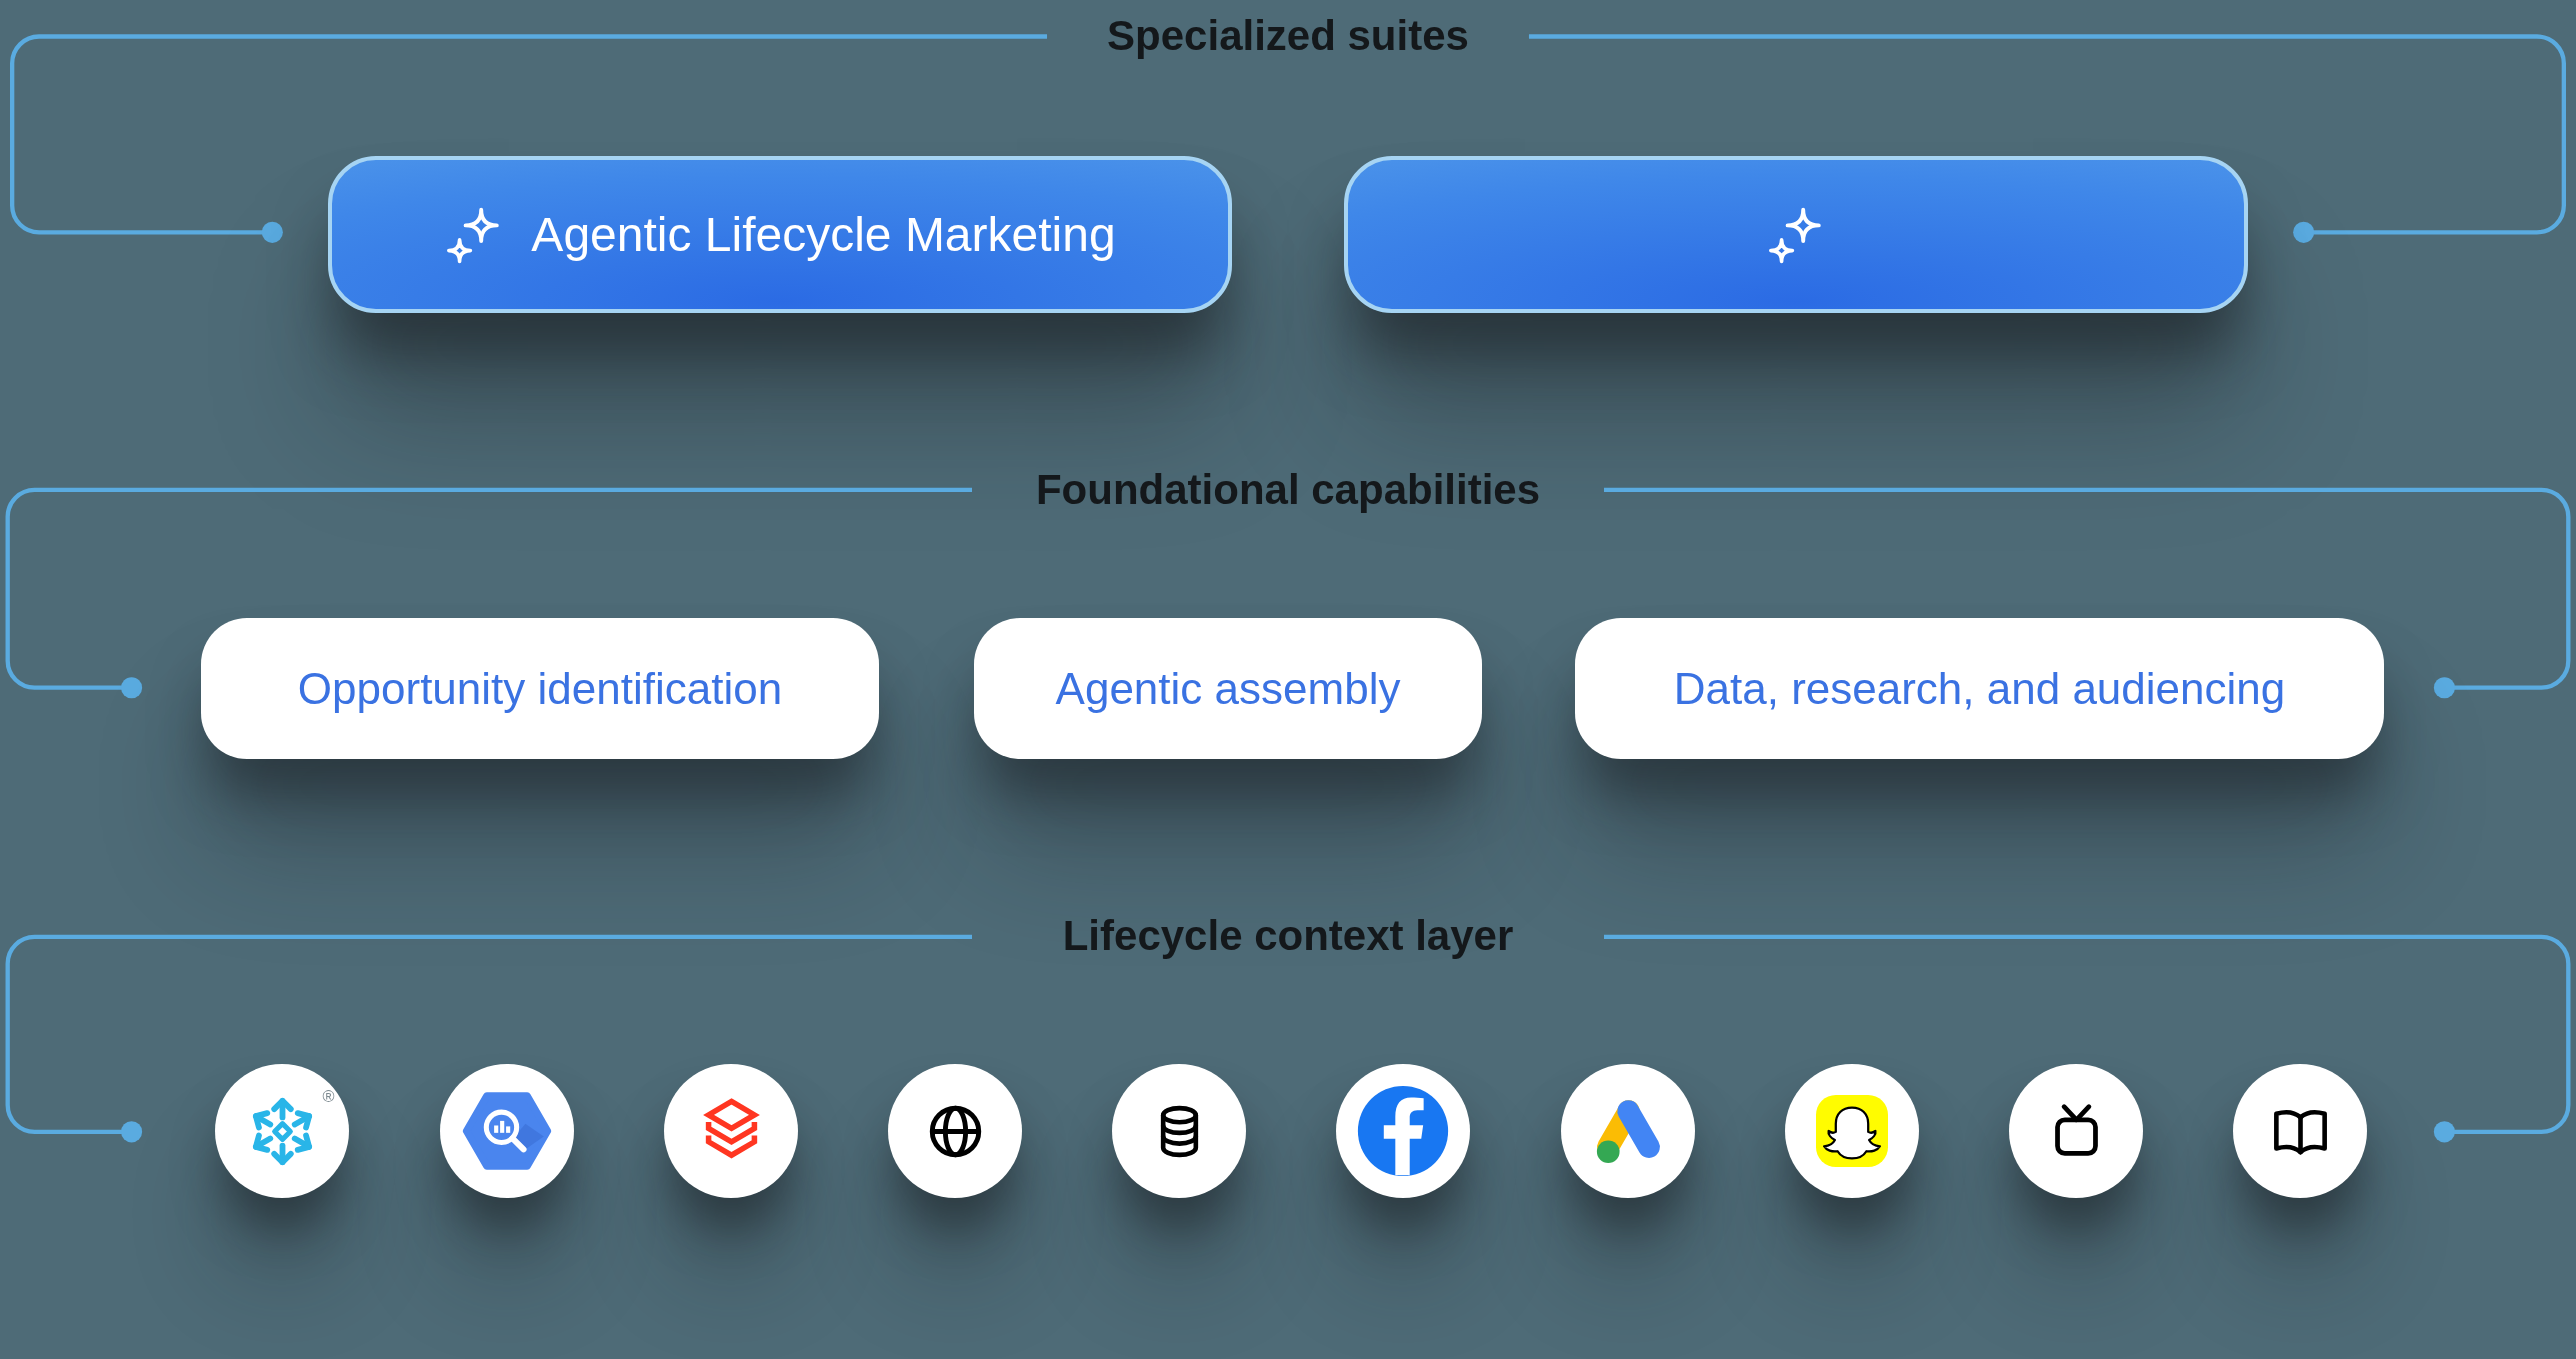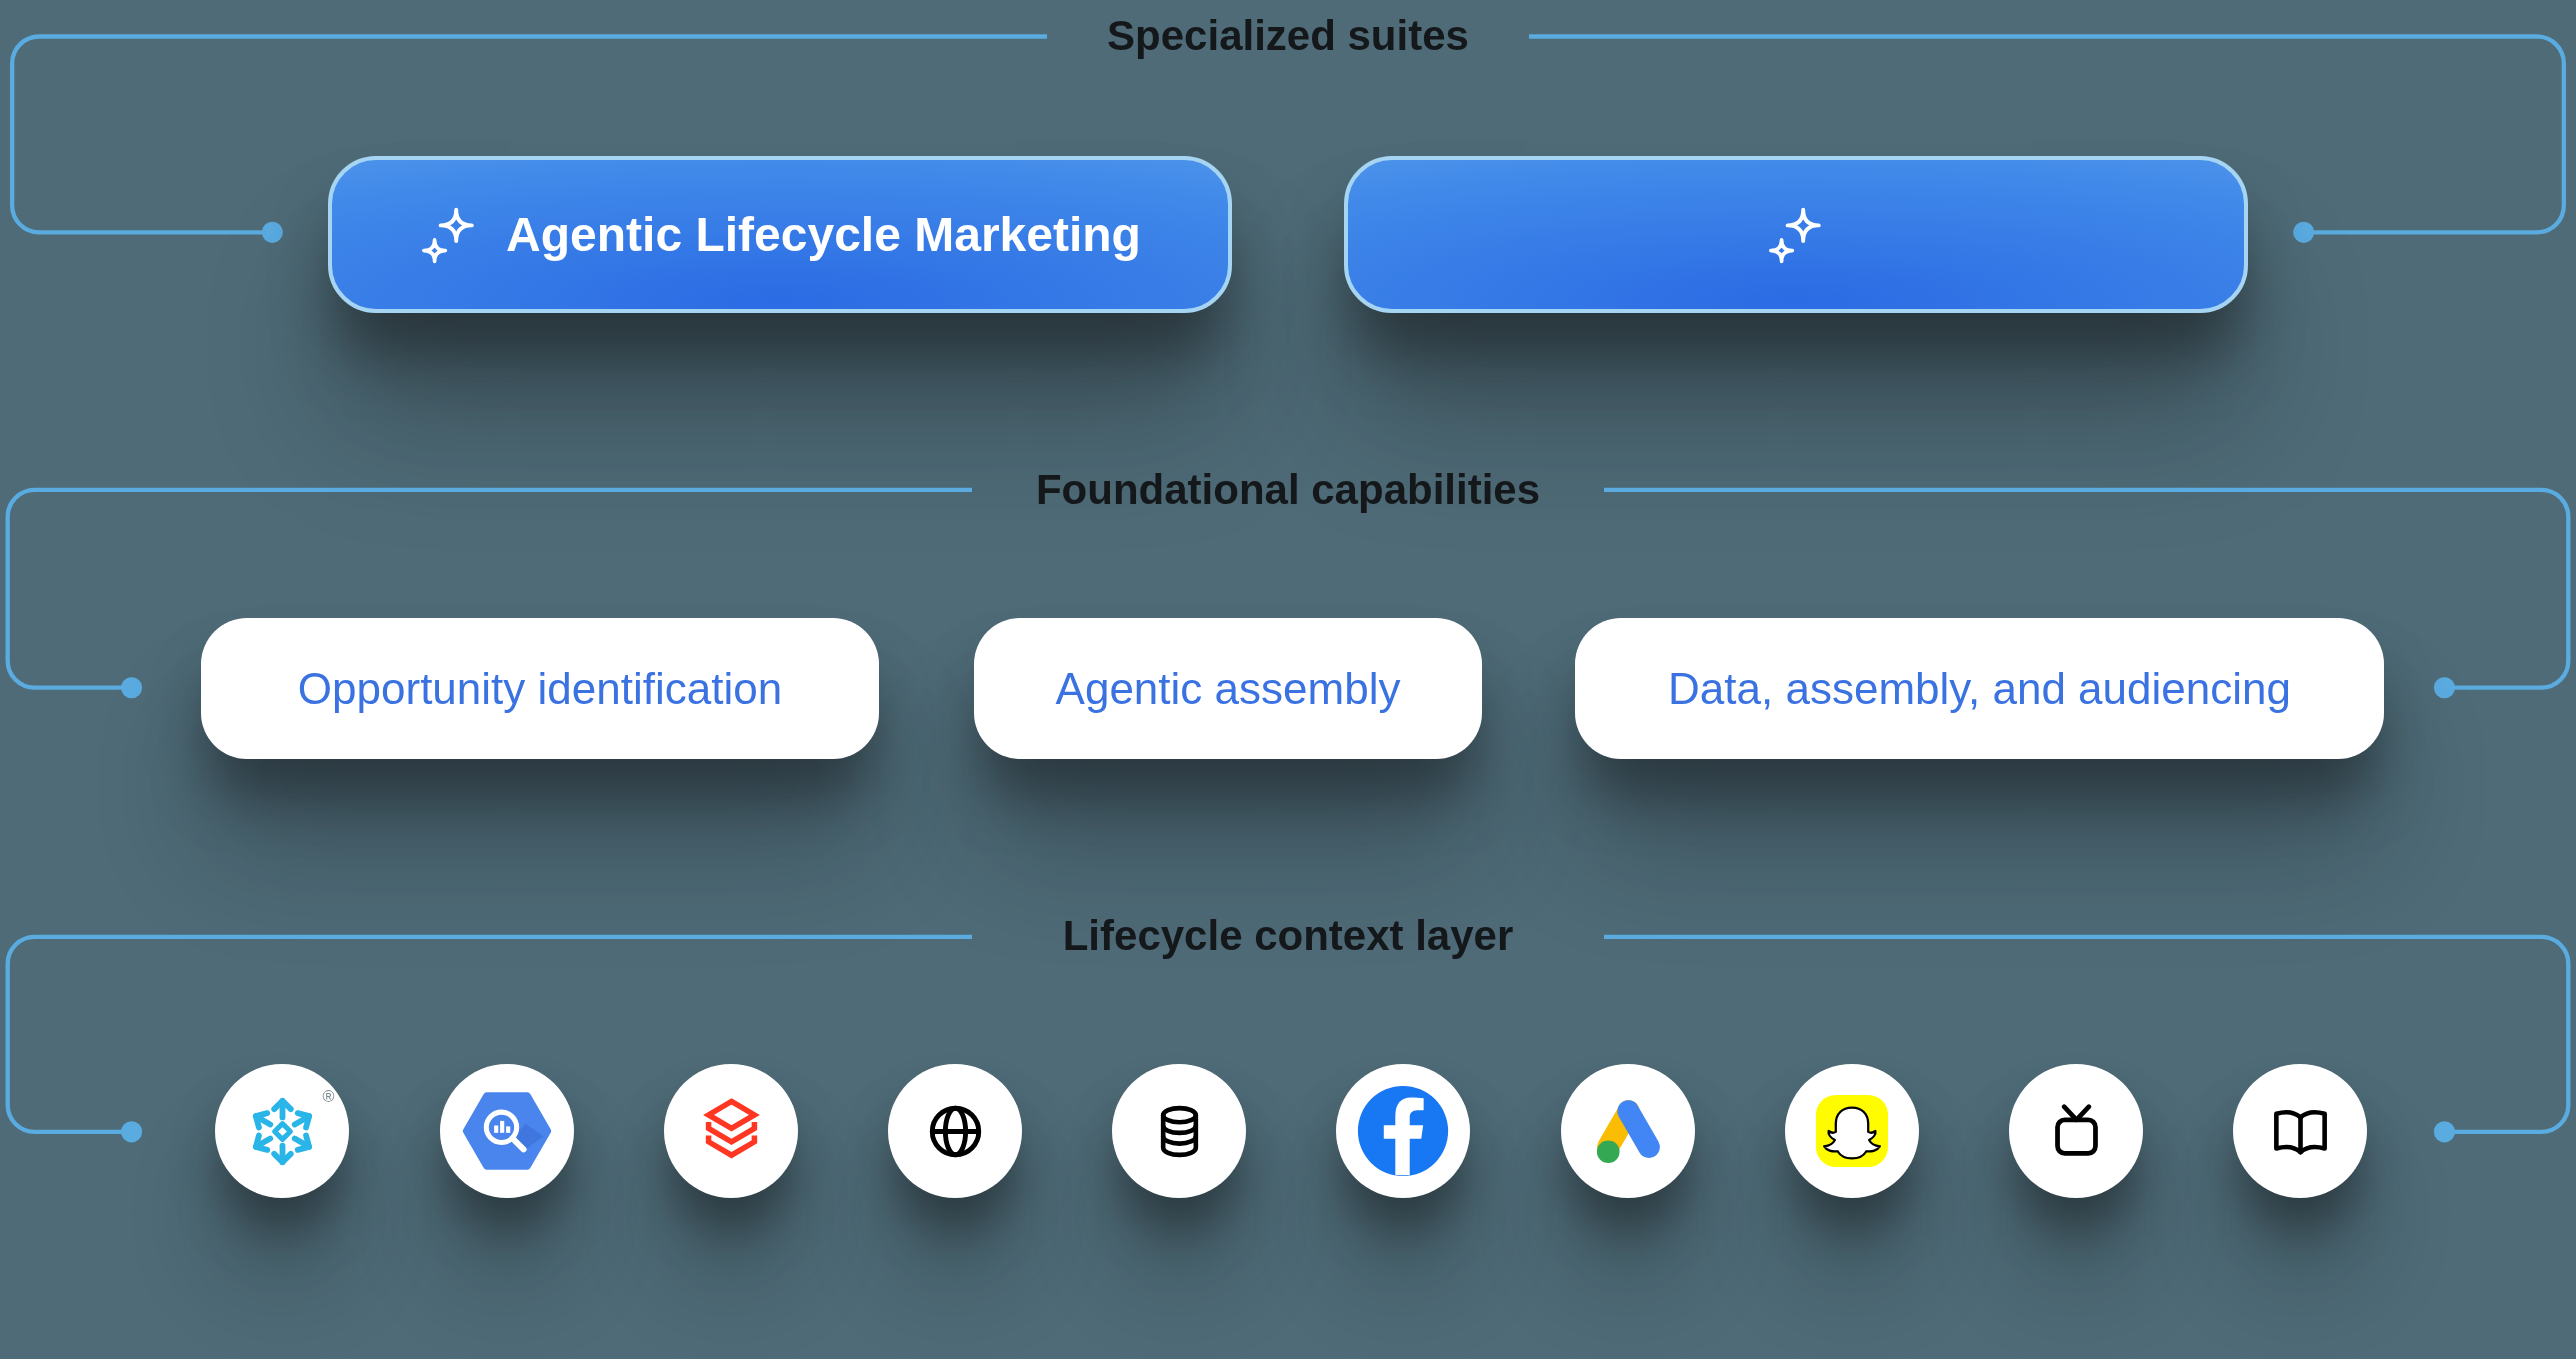--- a/index.html
+++ b/index.html
@@ -19,21 +19,21 @@
   .t2{top:469px;}
   .t3{top:915px;}
   .suite-btn{
     position:absolute;top:156px;height:157px;box-sizing:border-box;
     border:4.8px solid #A6D4F3;border-radius:48px;
     background:radial-gradient(130% 160% at 50% 95%, #2B6BE4 0%, #3F87E9 52%, #5CA4EA 100%);
     display:flex;align-items:center;justify-content:center;gap:27px;
     color:#FFFFFF;font-size:48px;font-weight:500;cursor:pointer;
     box-shadow:0 48px 58px -7.7px rgba(22,26,30,0.55), 0 110px 125px -9.6px rgba(22,26,30,0.35);
   }
-  .btn1{left:328px;width:904px;font-weight:bold;}
+  .btn1{left:328px;width:904px;}
   .btn2{left:1344px;width:904px;}
   .sparkle{display:flex;align-items:center;justify-content:center;}
   .pill{
     position:absolute;top:618px;height:141px;border-radius:46px;background:#FFFFFF;
     display:flex;align-items:center;justify-content:center;
     color:#3A72E2;font-size:44px;font-weight:500;cursor:pointer;
     box-shadow:0 43px 53px -7.7px rgba(22,26,30,0.5), 0 96px 115px -9.6px rgba(22,26,30,0.32);
   }
   .p1{left:201px;width:678px;}
   .p2{left:974px;width:508px;}
@@ -83,21 +83,21 @@
   </svg>
   <div class="layer-title t2">Foundational capabilities</div>
 
   <div class="pill p1">
     <span>Opportunity identification</span>
   </div>
   <div class="pill p2">
     <span>Agentic assembly</span>
   </div>
   <div class="pill p3">
-    <span>Data, assembly, and audiencing</span>
+    <span>Data, research, and audiencing</span>
   </div>
 
   <svg class="bracket b3" width="2576" height="269" viewBox="0 0 2682 280">
     <path d="M137 233 H36 A28 28 0 0 1 8 205 V58 A28 28 0 0 1 36 30 H1012 M1670 30 H2646 A28 28 0 0 1 2674 58 V205 A28 28 0 0 1 2646 233 H2545" fill="none" stroke="#5AABE0" stroke-width="4.5"></path>
     <circle cx="137" cy="233" r="11" fill="#5AABE0"></circle>
     <circle cx="2545" cy="233" r="11" fill="#5AABE0"></circle>
   </svg>
   <div class="layer-title t3">Lifecycle context layer</div>
 
   <div class="chip" style="left:215px">

